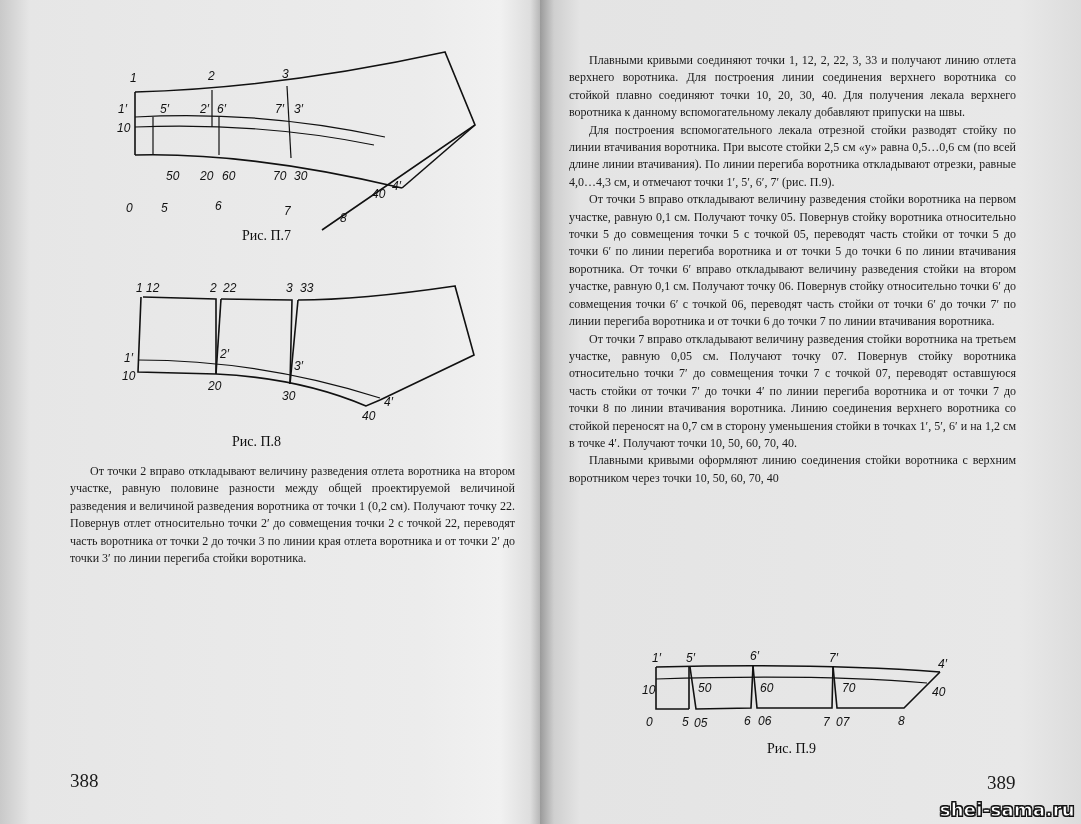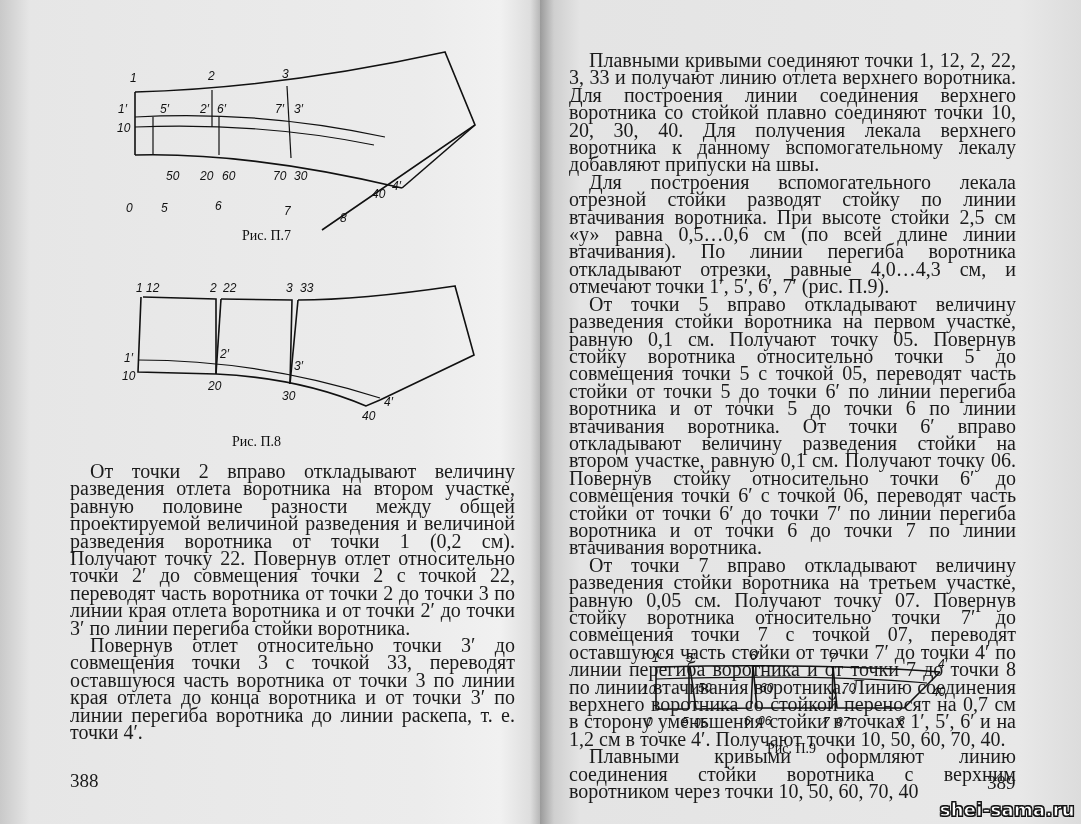--- a/index.html
+++ b/index.html
@@ -34,21 +34,21 @@
   }
   .fig svg .ln { stroke: #111; stroke-width: 1.6; fill: none; }
   .fig svg .lt { stroke: #111; stroke-width: 1.2; fill: none; }
   .caption {
     position: absolute;
     font-size: 14px;
     color: #111;
   }
   .text-block {
     position: absolute;
-    font-size: 20px;
+    font-size: 12px;
     line-height: 17.4px;
     text-align: justify;
   }
   .text-block p { margin: 0; text-indent: 20px; text-align-last: left; }
   .text-block p.cont { text-indent: 0; }
   .page-num {
     position: absolute;
     font-size: 19px;
   }
   .watermark {
@@ -130,21 +130,20 @@
       <text x="148" y="120">20</text>
       <text x="222" y="130">30</text>
       <text x="324" y="136">4′</text>
       <text x="302" y="150">40</text>
     </svg>
   </div>
   <div class="caption" style="left:232px; top:434px;">Рис. П.8</div>
 
   <div class="text-block" style="left:70px; top:463px; width:445px;">
     <p>От точки 2 вправо откладывают величину разведения отлета воротника на втором участке, равную половине разности между общей проектируемой величиной разведения и величиной разведения воротника от точки 1 (0,2 см). Получают точку 22. Повернув отлет относительно точки 2′ до совмещения точки 2 с точкой 22, переводят часть воротника от точки 2 до точки 3 по линии края отлета воротника и от точки 2′ до точки 3′ по линии перегиба стойки воротника.</p>
-    <p>Повернув отлет относительно точки 3′ до совмещения точки 3 с точкой 33, переводят оставшуюся часть воротника от точки 3 по линии края отлета до конца воротника и от точки 3′ по линии перегиба воротника до линии раскепа, т. е. точки 4′.</p>
   </div>
 
   <div class="page-num" style="left:70px; top:770px;">388</div>
 </div>
 
 <div class="page page-right">
   <div class="text-block" style="left:29px; top:52px; width:447px;">
     <p>Плавными кривыми соединяют точки 1, 12, 2, 22, 3, 33 и получают линию отлета верхнего воротника. Для построения линии соединения верхнего воротника со стойкой плавно соединяют точки 10, 20, 30, 40. Для получения лекала верхнего воротника к данному вспомогательному лекалу добавляют припуски на швы.</p>
     <p>Для построения вспомогательного лекала отрезной стойки разводят стойку по линии втачивания воротника. При высоте стойки 2,5 см «у» равна 0,5…0,6 см (по всей длине линии втачивания). По линии перегиба воротника откладывают отрезки, равные 4,0…4,3 см, и отмечают точки 1′, 5′, 6′, 7′ (рис. П.9).</p>
     <p>От точки 5 вправо откладывают величину разведения стойки воротника на первом участке, равную 0,1 см. Получают точку 05. Повернув стойку воротника относительно точки 5 до совмещения точки 5 с точкой 05, переводят часть стойки от точки 5 до точки 6′ по линии перегиба воротника и от точки 5 до точки 6 по линии втачивания воротника. От точки 6′ вправо откладывают величину разведения стойки на втором участке, равную 0,1 см. Получают точку 06. Повернув стойку относительно точки 6′ до совмещения точки 6′ с точкой 06, переводят часть стойки от точки 6′ до точки 7′ по линии перегиба воротника и от точки 6 до точки 7 по линии втачивания воротника.</p>

